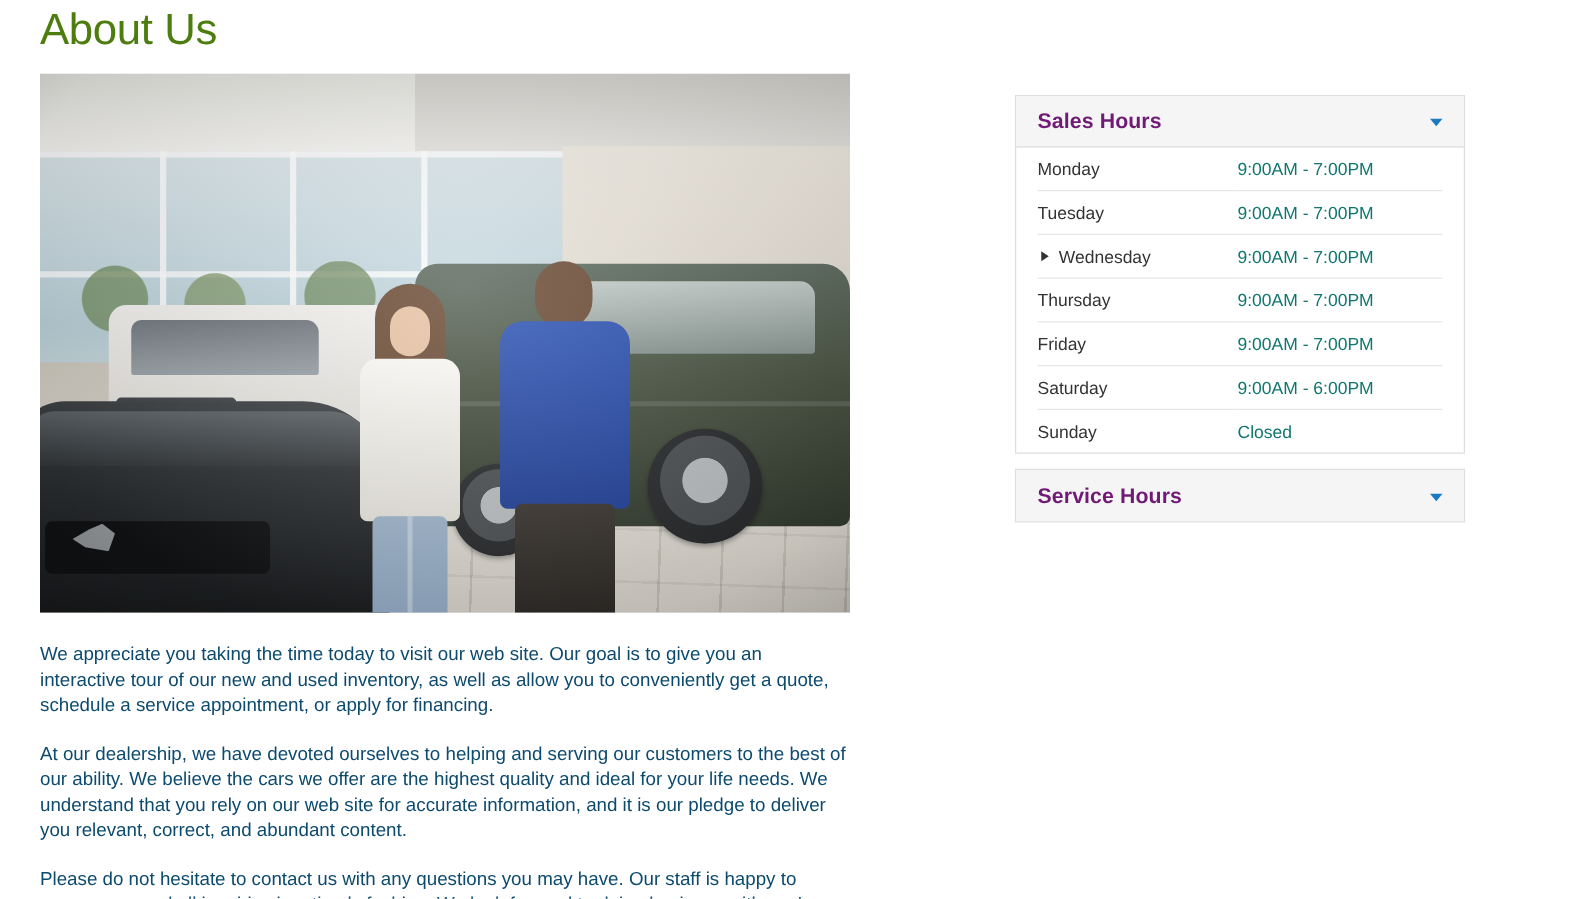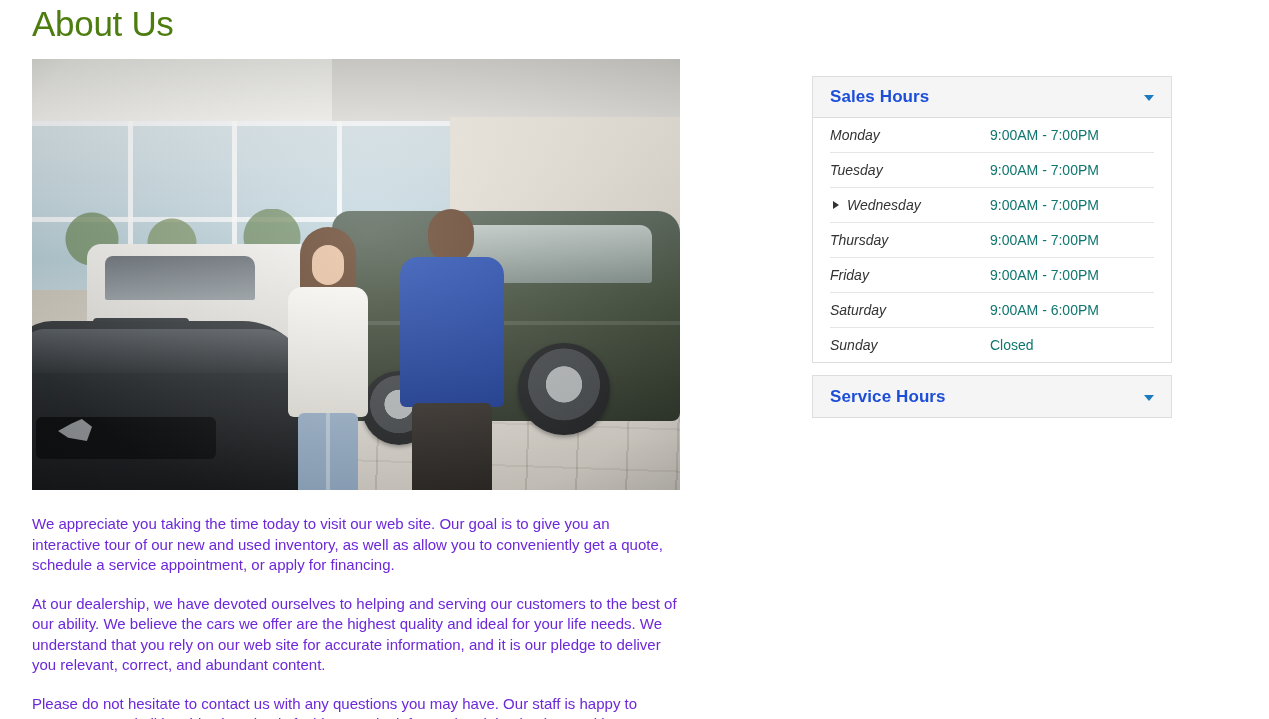--- a/index.html
+++ b/index.html
@@ -184,21 +184,21 @@
   .person-m .pants { position: absolute; left: 20px; top: 194px; width: 80px; height: 146px; background: linear-gradient(to bottom, #3a3530, #22201e); border-radius: 6px; }
   .hero-shade {
     position: absolute; inset: 0;
     background: radial-gradient(ellipse at 52% 40%, rgba(255,255,255,.18) 0%, rgba(0,0,0,.10) 78%, rgba(0,0,0,.22) 100%);
   }
   .body-copy { margin-top: 24px; }
   .body-copy p {
     margin: 0 0 18px 0;
     font-size: 15px;
     line-height: 20.5px;
-    color: #6d28d9;
+    color: #0c4a6e;
   }
   .body-copy p:last-child { margin-bottom: 0; }
 
   
   .right-col {
     position: absolute;
     left: 812px;
     top: 76px;
     width: 360px;
   }
@@ -214,21 +214,21 @@
     display: flex;
     align-items: center;
     padding: 0 17px;
     cursor: pointer;
     position: relative;
   }
   .panel.collapsed .panel-head { border-bottom: none; align-items: center; }
   .panel-title {
     font-size: 17px;
     font-weight: bold;
-    color: #1d4ed8;
+    color: #701a75;
     letter-spacing: .1px;
   }
   .caret {
     position: absolute;
     right: 17px;
     top: 50%;
     margin-top: -2px;
     width: 0; height: 0;
     border-left: 5px solid transparent;
     border-right: 5px solid transparent;
@@ -237,21 +237,21 @@
   .panel-body { padding: 0 17px; }
   .hours-table { width: 100%; border-collapse: collapse; }
   .hours-table tr { border-bottom: 1px solid #e6e6e6; }
   .hours-table tr:last-child { border-bottom: none; }
   .hours-table td {
     font-size: 14px;
     color: #333333;
     padding: 9px 0 9px 0;
     height: 31px;
   }
-  .hours-table td.day { width: 160px; font-style: italic; }
+  .hours-table td.day { width: 160px; }
   .hours-table td.time { color: #0f766e; margin-left: 32px; }
   .hours-table tr.highlight td.day {
     padding-left: 17px;
     position: relative;
   }
   .hours-table tr.highlight td.day:before {
     content: "";
     position: absolute;
     left: 3px;
     top: 50%;

